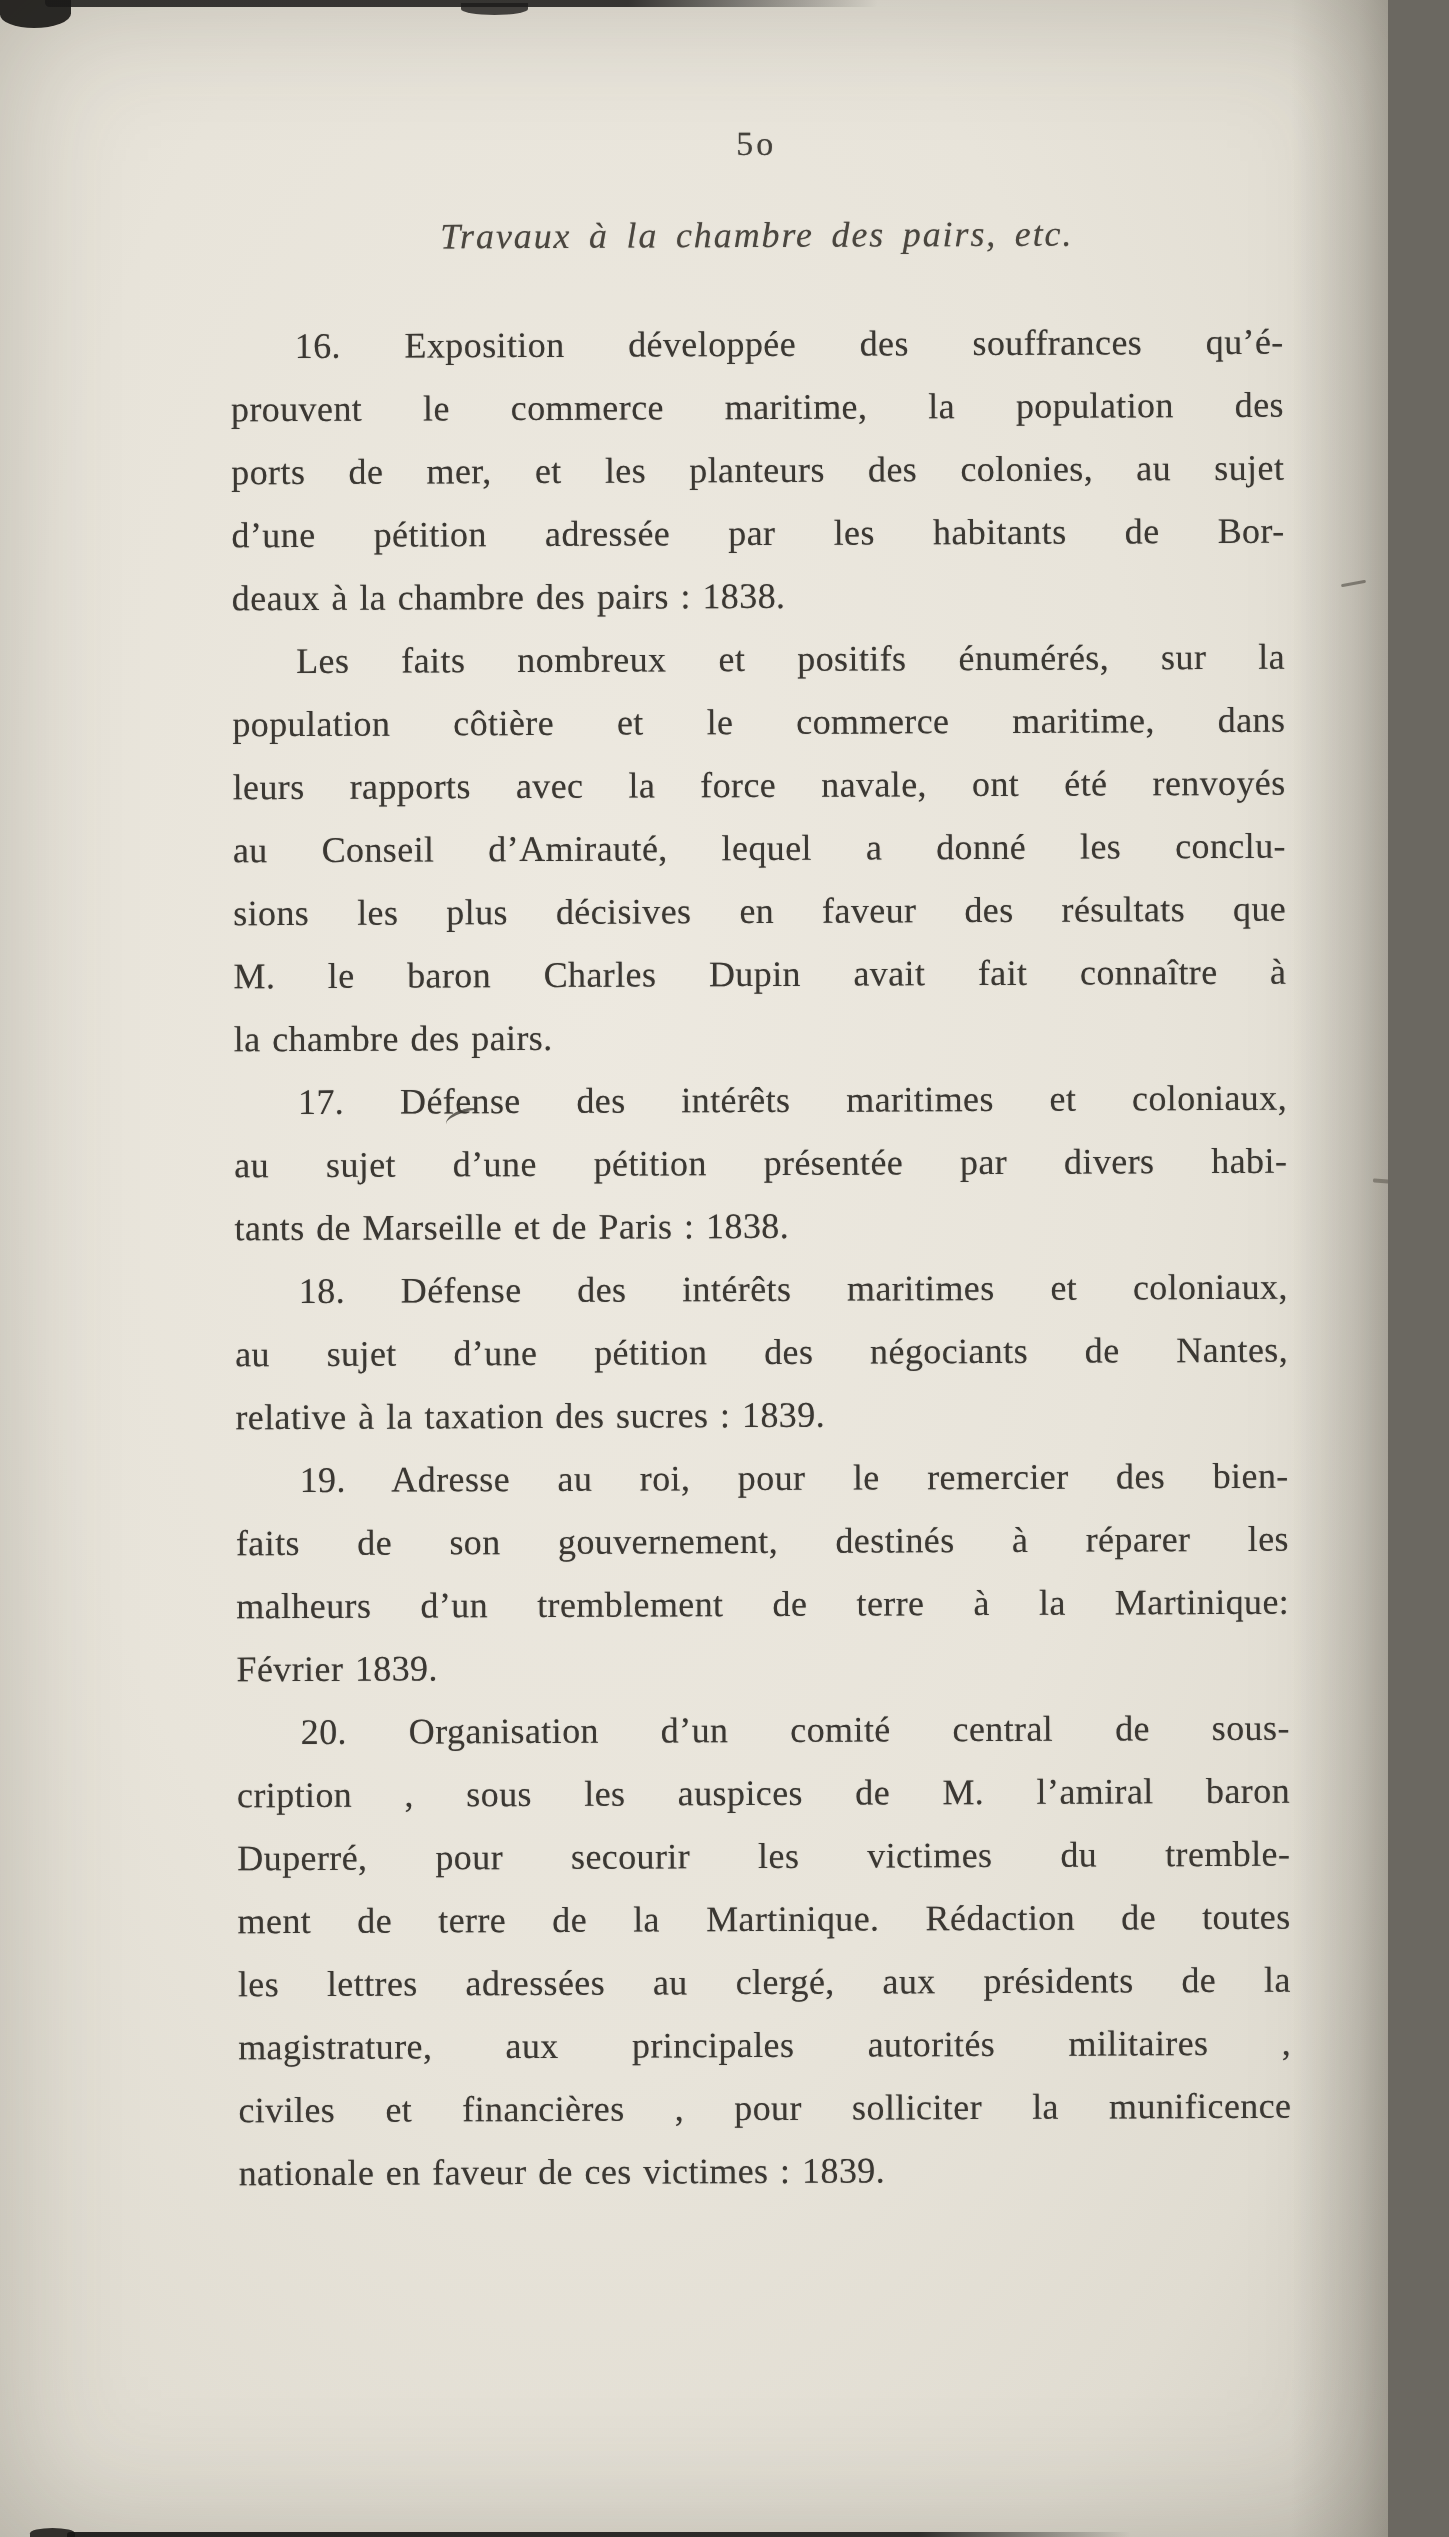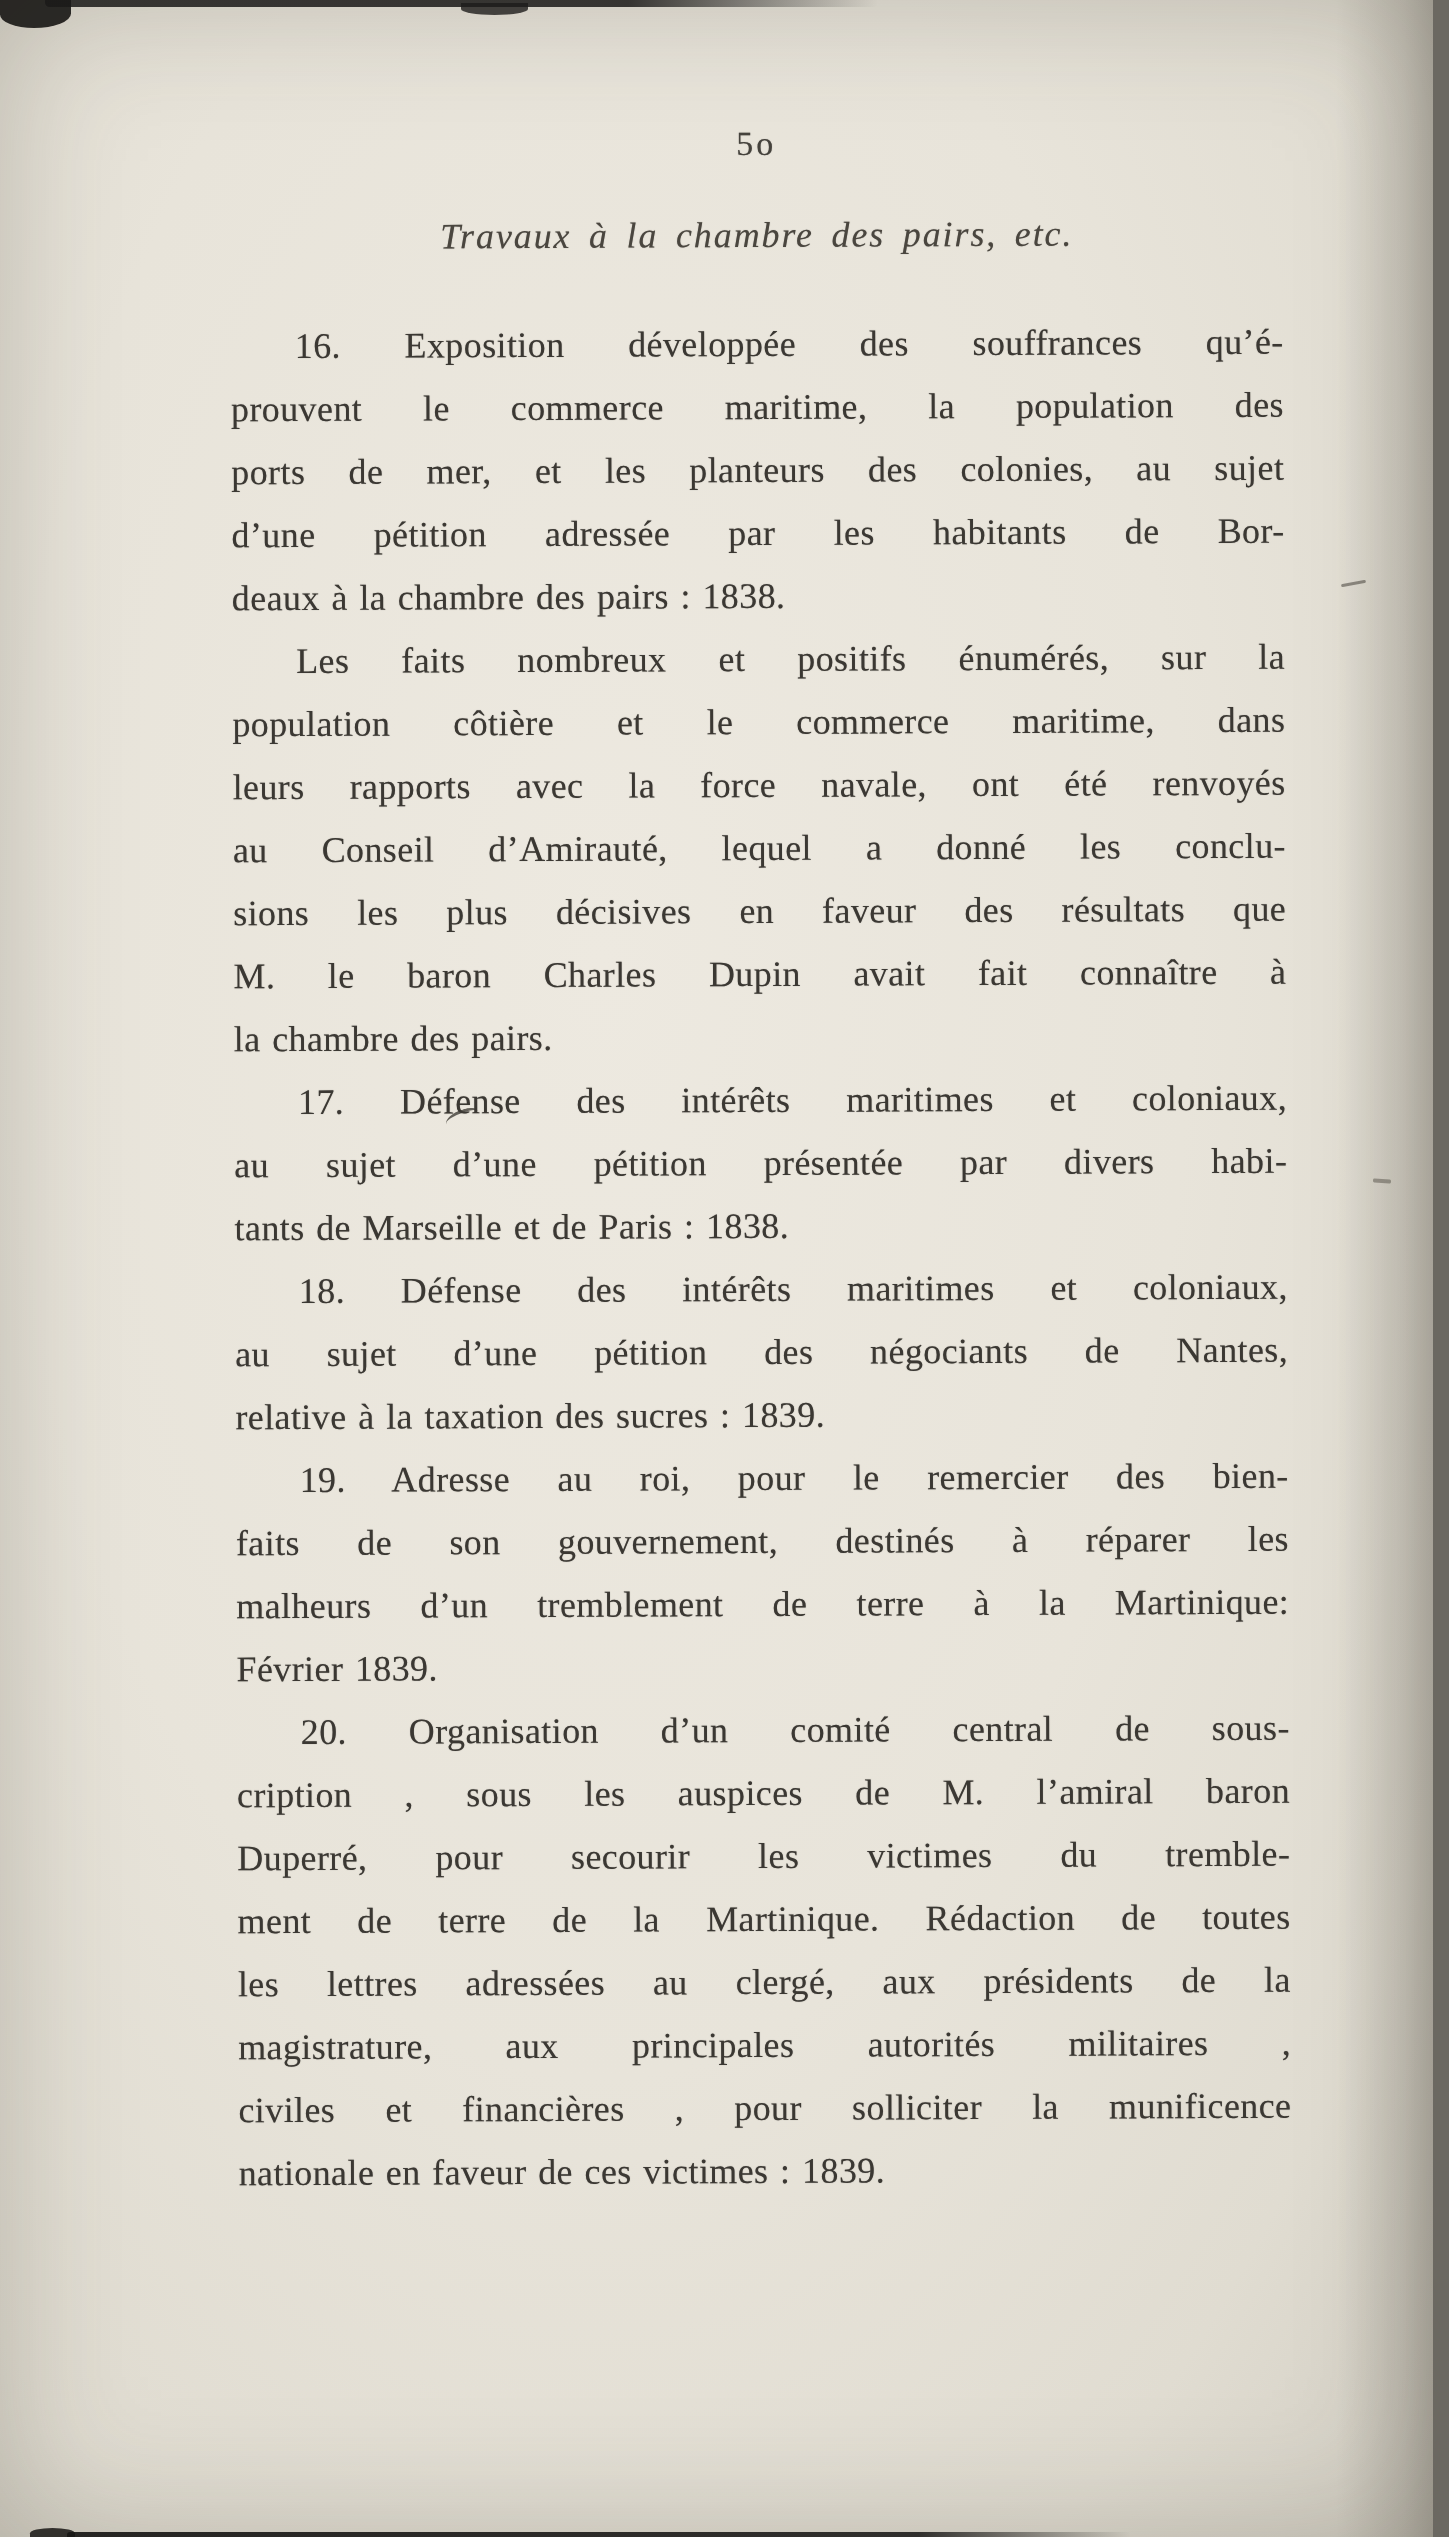--- a/index.html
+++ b/index.html
@@ -13,21 +13,20 @@
     font-family: "Liberation Serif", "DejaVu Serif", serif;
   }
   .scan {
     position: relative;
     width: 1388px;
     height: 2538px;
     overflow: hidden;
     background:
       radial-gradient(ellipse at 42% 38%, #ede9e0 0%, #e8e4da 50%, #e0dcd1 80%, #d2cec3 100%);
     box-shadow: inset 0 0 134px rgba(60,55,45,0.25);
-    padding-left: 45px;
   }
   
   .scan::after {
     content: "";
     position: absolute;
     top: 0; right: 0;
     width: 97px; height: 100%;
     background: linear-gradient(to right, rgba(70,65,55,0) 0%, rgba(70,65,55,0.16) 70%, rgba(70,65,55,0.28) 100%);
     pointer-events: none;
   }

